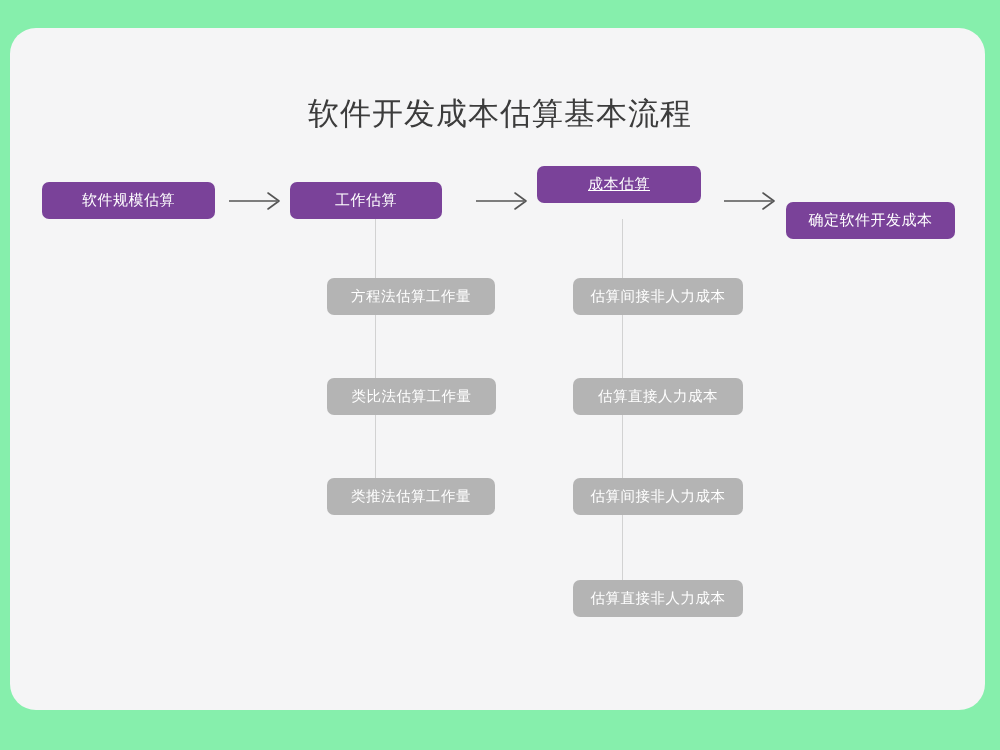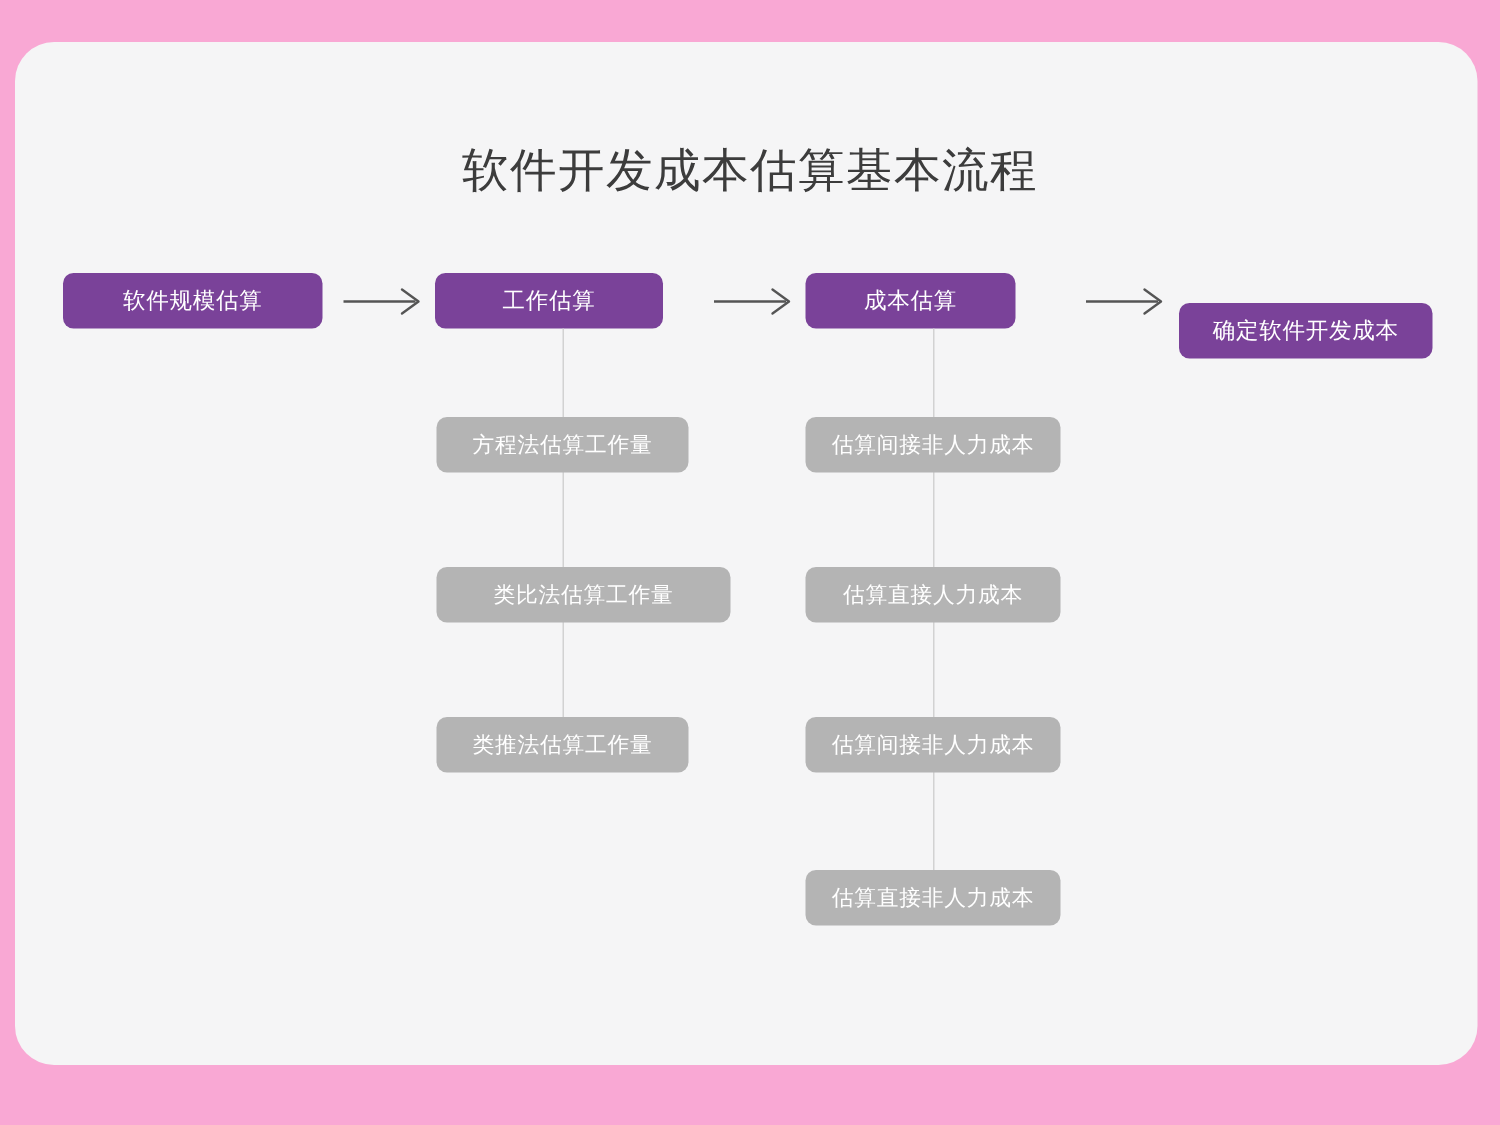--- a/index.html
+++ b/index.html
@@ -11,21 +11,21 @@
     width: 1000px;
     height: 750px;
     font-family: "Liberation Sans", "DejaVu Sans", sans-serif;
     overflow: hidden;
   }
 
   #stage {
     position: relative;
     width: 1000px;
     height: 750px;
-    background: #f9a8d4;
+    background: #86efac;
   }
 
   
   .card {
     position: absolute;
     left: 10px;
     top: 28px;
     width: 975px;
     height: 682px;
     background: #f5f5f6;
@@ -63,31 +63,32 @@
   }
   .node.primary {
     background: #7a4299;
     height: 37px;
     text-align: center;
   }
   .node.secondary {
     background: #b4b4b4;
     height: 37px;
     font-size: 14.5px;
+    margin-left: 36px;
   }
 
   
   .n-1 { left: 42px;  top: 182px; width: 173px; }
   .n-2 { left: 290px; top: 182px; width: 152px; }
-  .n-3 { left: 537px; top: 182px; width: 140px; }
+  .n-3 { left: 537px; top: 166px; width: 164px; text-decoration: underline; }
   .n-4 { left: 786px; top: 182px; width: 169px; margin-top: 20px; }
 
   
   .c2-1 { left: 291px; top: 278px; width: 168px; }
-  .c2-2 { left: 291px; top: 378px; width: 196px; }
+  .c2-2 { left: 291px; top: 378px; width: 169px; }
   .c2-3 { left: 291px; top: 478px; width: 168px; font-family: Liberation Serif, serif; }
 
   
   .c3-1 { left: 537px; top: 278px; width: 170px; }
   .c3-2 { left: 537px; top: 378px; width: 170px; }
   .c3-3 { left: 537px; top: 478px; width: 170px; }
   .c3-4 { left: 537px; top: 580px; width: 170px; }
 
   
   .arrow {

